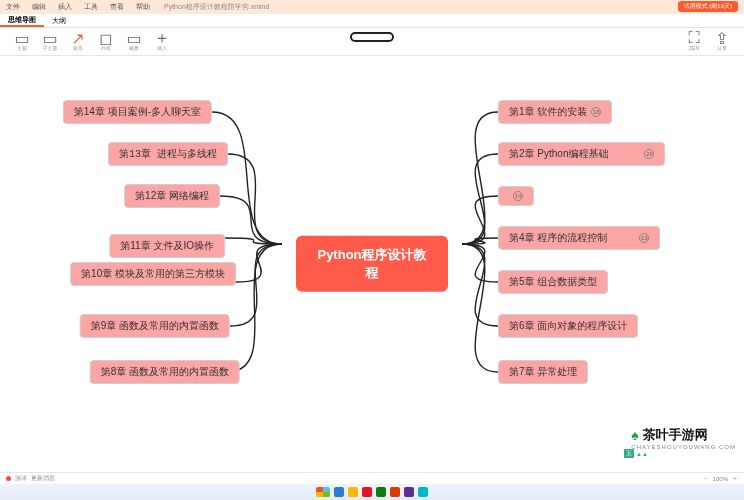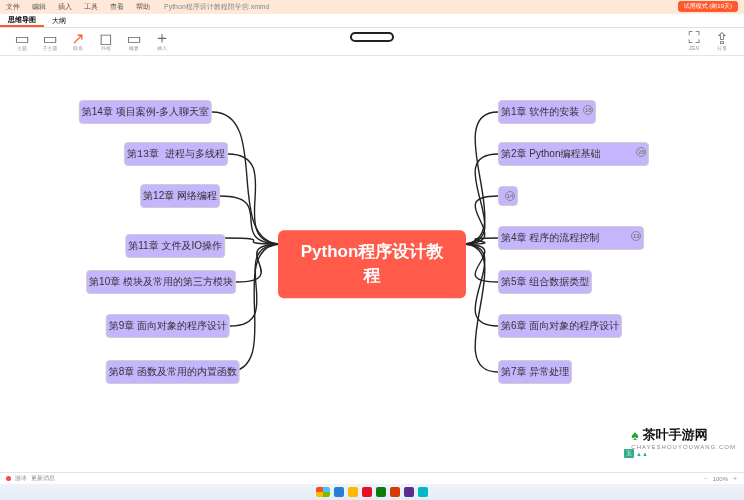--- a/index.html
+++ b/index.html
@@ -26,27 +26,27 @@
   .zen-pill { position: absolute; left: 50%; transform: translateX(-50%); top: 4px; width: 44px; height: 10px; border: 2px solid #222; border-radius: 6px; }
   .spacer { flex: 1; }
 
   
   .canvas { flex: 1; position: relative; background: #fff; overflow: hidden; }
   svg.lines { position: absolute; inset: 0; width: 100%; height: 100%; }
 
   .center-node {
     position: absolute; left: 50%; top: 50%; transform: translate(-50%, -50%);
     background: #ff5a4a; color: #fff; padding: 10px 18px; border-radius: 6px;
-    font-size: 17px; font-weight: 600; text-align: center; line-height: 1.4;
-    width: 188px;
+    font-size: 13px; font-weight: 600; text-align: center; line-height: 1.4;
+    width: 152px;
   }
 
   .node {
-    position: absolute; background: #c4b5fd; border: 1px solid #cfcfcf; border-radius: 4px;
-    padding: 4px 2px; font-size: 10px; color: #333; display: flex; 
+    position: absolute; background: #fca5a5; border: 1px solid #cfcfcf; border-radius: 4px;
+    padding: 4px 10px; font-size: 10px; color: #333; display: flex; align-items: center;
     white-space: nowrap;
   }
   .node.left  { transform: translate(-100%, -50%); }
   .node.right { transform: translate(0, -50%); }
   .badge {
     display: inline-flex; width: 10px; height: 10px; border: 1px solid #888; border-radius: 50%;
     font-size: 6px; align-items: center; justify-content: center; color: #666; margin-left: 4px;
   }
 
   
@@ -154,25 +154,25 @@
         </div>
         <div class="node left" style="left: 228px; top: 98px; font-family: Liberation Mono, monospace;">
           <span>第13章 进程与多线程</span>
         </div>
         <div class="node left" style="left: 220px; top: 140px;">
           <span>第12章 网络编程</span>
         </div>
         <div class="node left" style="left: 225px; top: 190px;">
           <span>第11章 文件及IO操作</span>
         </div>
-        <div class="node left" style="left: 236px; top: 226px;">
+        <div class="node left" style="left: 236px; top: 218px;">
           <span>第10章 模块及常用的第三方模块</span>
         </div>
         <div class="node left" style="left: 230px; top: 270px;">
-          <span>第9章 面向对象的程序设计</span>
+          <span>第9章 函数及常用的内置函数</span>
         </div>
         <div class="node left" style="left: 240px; top: 316px;">
           <span>第8章 函数及常用的内置函数</span>
         </div>
       </div>
     <div id="right-nodes">
         <div class="node right" style="left: 498px; top: 56px;">
           <span>第1章 软件的安装</span>
           <span class="badge">18</span>
         </div>

